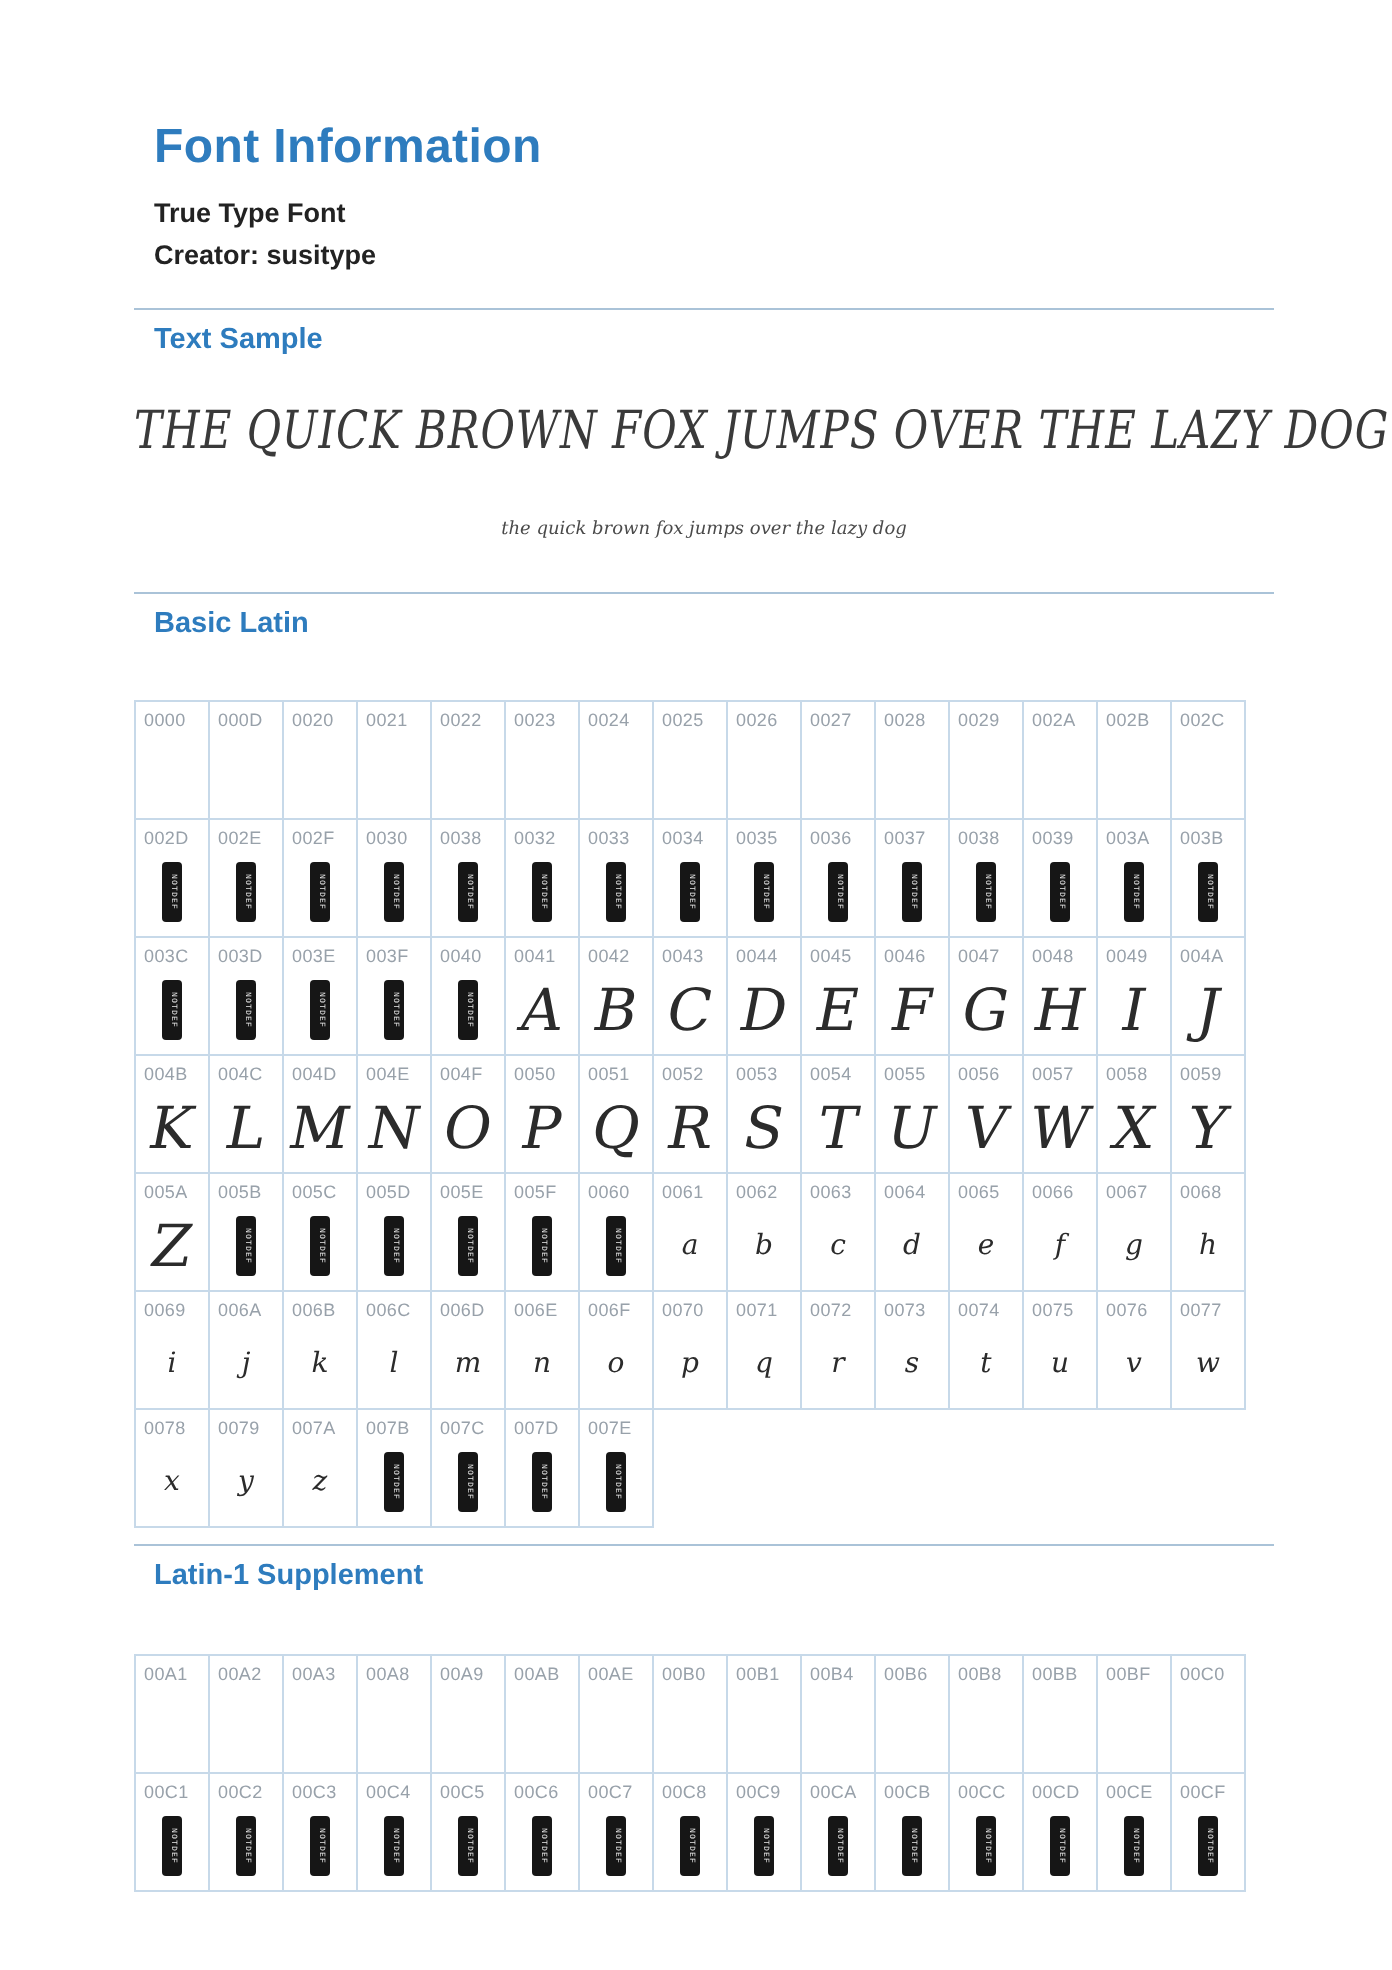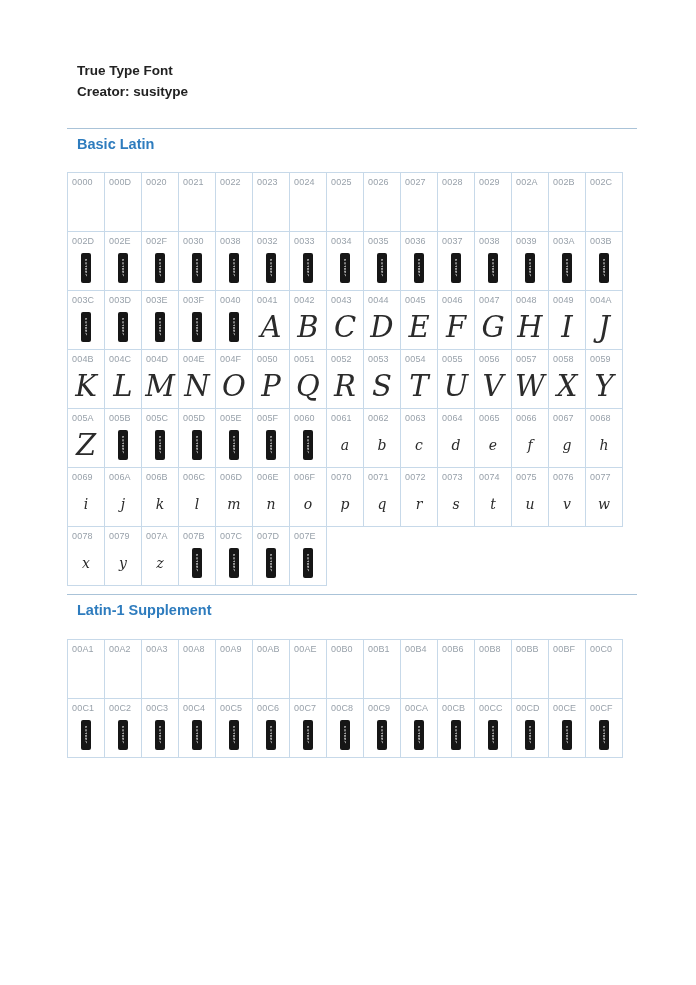--- a/index.html
+++ b/index.html
@@ -71,21 +71,21 @@
   .grid{display:block;}
   .grid-row{display:flex;}
   .cell{
     width:38px;height:60px;
     border:1px solid var(--grid-border);
     margin-left:-1px;margin-top:-1px;
     display:flex;flex-direction:column;
     background:#fff;
   }
   .grid-row .cell:first-child{margin-left:0;}
-  .grid-row:first-child .cell{margin-top:7px;gap:48px;}
+  .grid-row:first-child .cell{margin-top:17px;gap:48px;}
   .code{
     font-size:9px;color:var(--code-label);
     padding:4px 0 0 4px;line-height:10px;
     letter-spacing:0.2px;
   }
   .glyph-area{
     flex:1;display:flex;align-items:center;justify-content:center;
     overflow:visible;
   }
   .glyph{
@@ -111,24 +111,31 @@
   .section-block{margin:0;}
   .section-latin1 .section-rule{margin-top:8px;}
   .section-latin1 .grid-wrap{margin-top:14px;}
 </style>
 </head>
 <body>
 
 <div class="page">
 
   <div class="doc-header">
+    <h1 class="doc-title">Font Information</h1>
     <div class="info-line">True Type Font</div>
     <div class="info-line">Creator: susitype</div>
   </div>
 
+  <div class="section-block">
+    <hr class="section-rule rule-text-sample">
+    <h2 class="section-heading">Text Sample</h2>
+    <div class="sample-big">THE QUICK BROWN FOX JUMPS OVER THE LAZY DOG</div>
+    <div class="sample-small">the quick brown fox jumps over the lazy dog</div>
+  </div>
 
   <div class="section-block">
     <hr class="section-rule rule-basic">
     <h2 class="section-heading">Basic Latin</h2>
     <div class="grid-wrap">
         <div class="grid">
           <div class="grid-row">
             <div class="cell">
               <div class="code">0000</div>
               <div class="glyph-area"></div>

